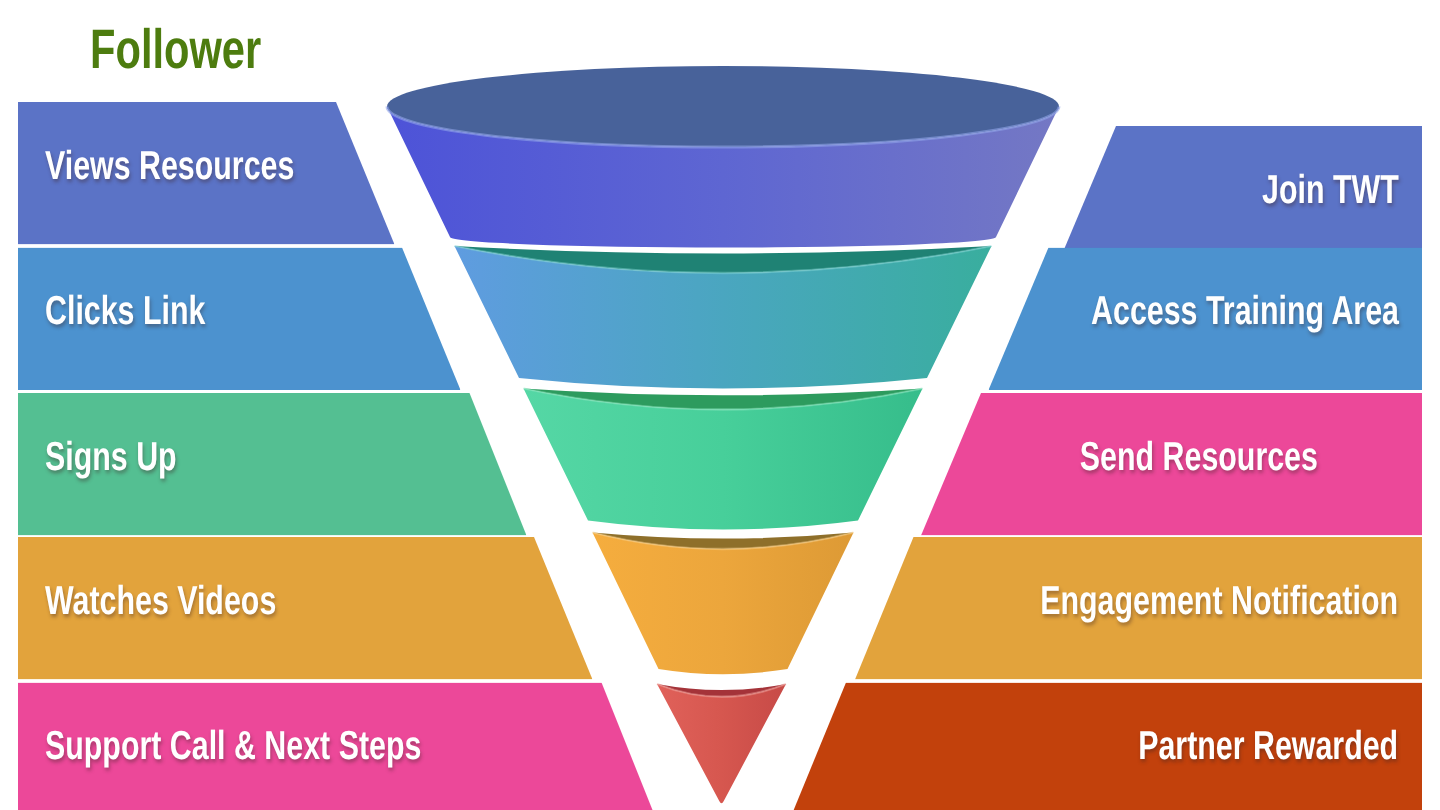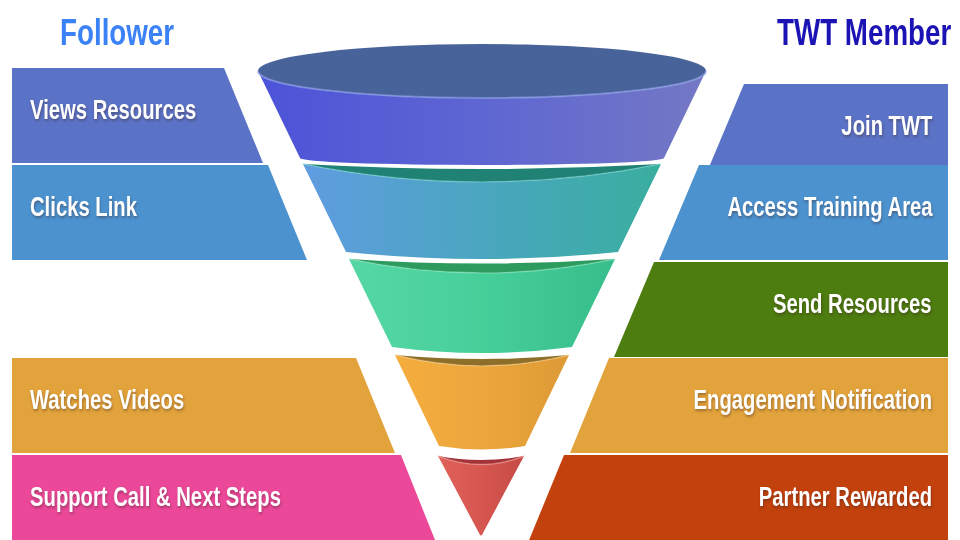--- a/index.html
+++ b/index.html
@@ -38,47 +38,47 @@
   .b4r{left:570px;top:358px;width:378px;clip-path:polygon(39px 0,100% 0,100% 100%,0 100%);}
   .b5r{left:525px;top:455px;width:423px;clip-path:polygon(39px 0,100% 0,100% 100%,0 100%);}
 
   .funnel-svg{position:absolute;left:0;top:0;pointer-events:none;}
 </style>
 </head>
 <body>
 
 <div class="canvas">
 
-  <div class="hdr hdr-left" style="color: #3b82f6;">
+  <div class="hdr hdr-left" style="color: #4d7c0f;">
     <span class="lbl">Follower</span>
-  </div>
-  <div class="hdr hdr-right" style="color: rgb(27, 19, 179);">
-    <span class="lbl">TWT Member</span>
   </div>
 
   <div class="band band-left b1l" style="background-color: rgb(91, 115, 198);">
     <span class="lbl">Views Resources</span>
   </div>
   <div class="band band-left b2l" style="background-color: rgb(76, 146, 207);">
     <span class="lbl">Clicks Link</span>
+  </div>
+  <div class="band band-left b3l" style="background-color: rgb(84, 191, 146);">
+    <span class="lbl">Signs Up</span>
   </div>
   <div class="band band-left b4l" style="background-color: rgb(226, 163, 60);">
     <span class="lbl">Watches Videos</span>
   </div>
   <div class="band band-left b5l" style="background-color: #ec4899;">
     <span class="lbl">Support Call &amp; Next Steps</span>
   </div>
 
   <div class="band band-right b1r" style="background-color: rgb(91, 115, 198); margin-top: 16px;">
     <span class="lbl">Join TWT</span>
   </div>
   <div class="band band-right b2r" style="background-color: rgb(76, 146, 207);">
     <span class="lbl">Access Training Area</span>
   </div>
-  <div class="band band-right b3r" style="background-color: #4d7c0f;">
+  <div class="band band-right b3r" style="background-color: #ec4899; text-align: center;">
     <span class="lbl">Send Resources</span>
   </div>
   <div class="band band-right b4r" style="background-color: rgb(226, 163, 60);">
     <span class="lbl">Engagement Notification</span>
   </div>
   <div class="band band-right b5r" style="background-color: #c2410c;">
     <span class="lbl">Partner Rewarded</span>
   </div>
 
   <svg class="funnel-svg" width="960" height="540" viewBox="0 0 960 540">

